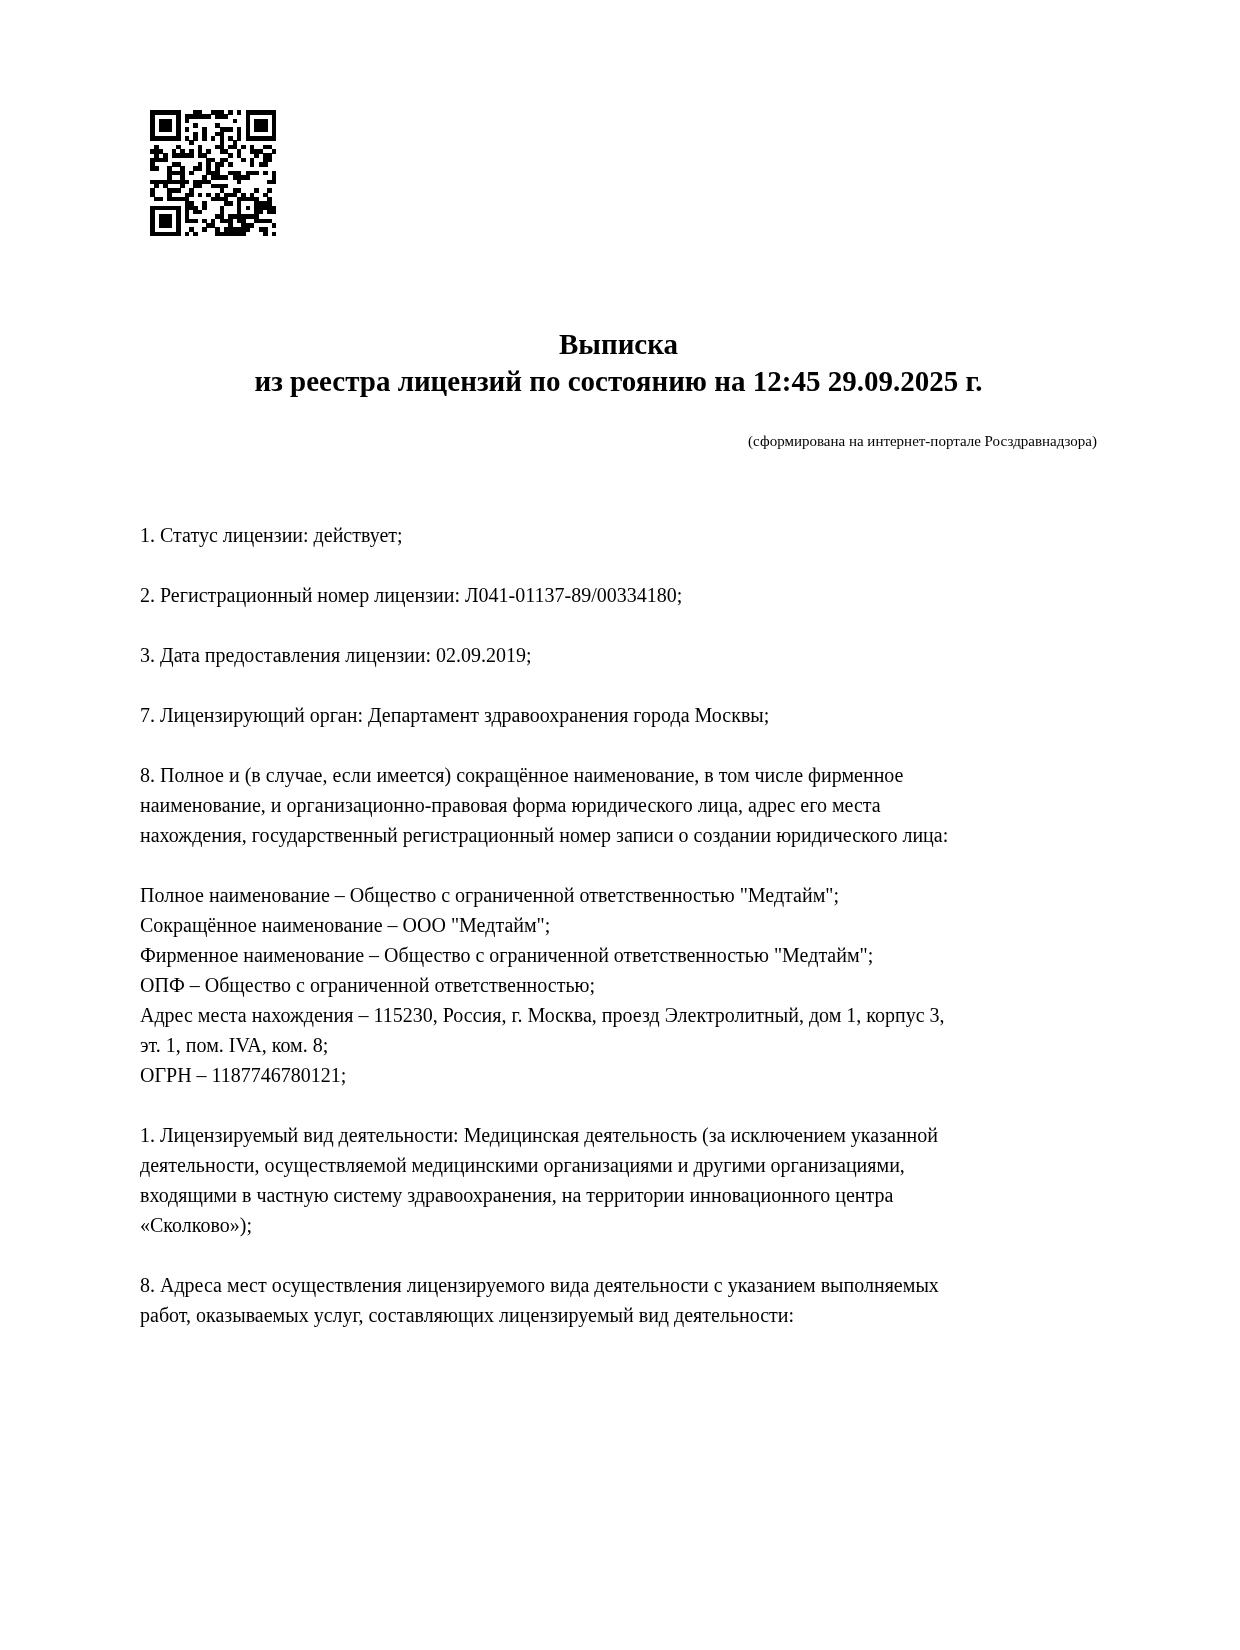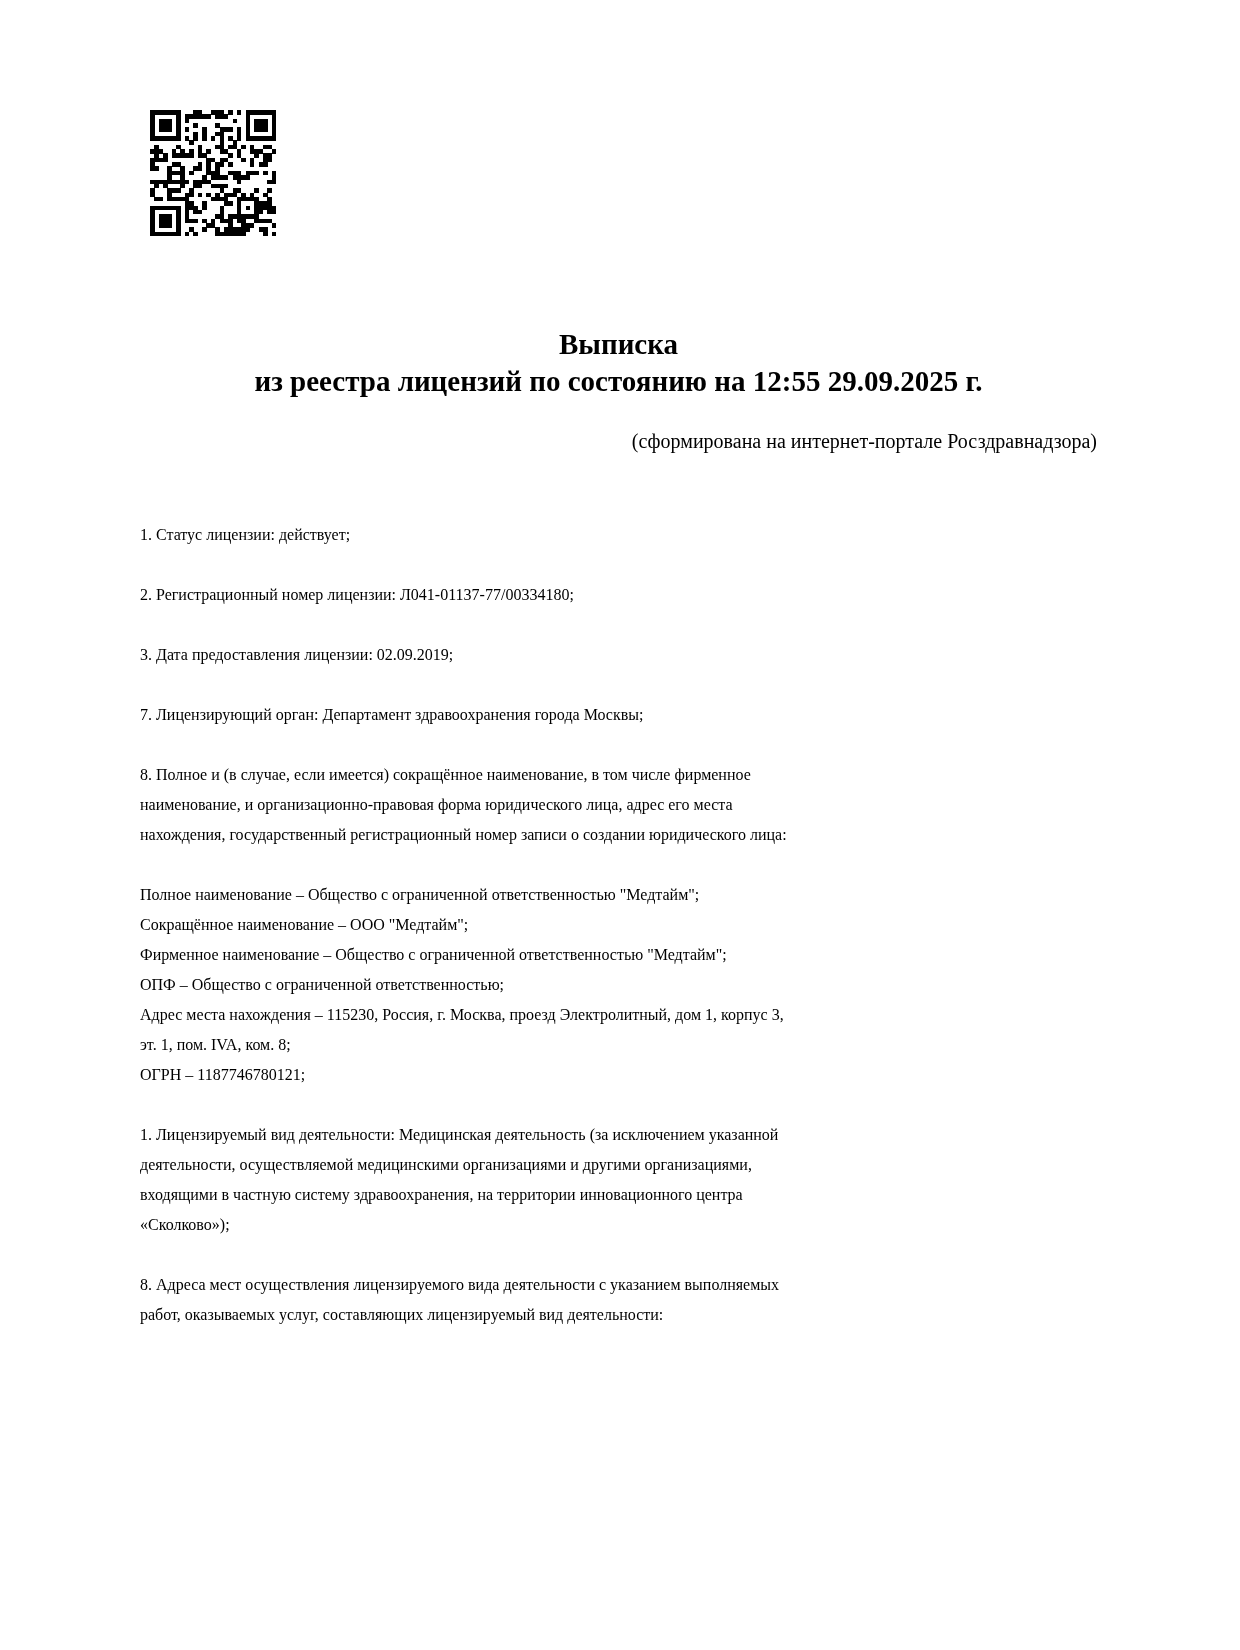--- a/index.html
+++ b/index.html
@@ -29,27 +29,27 @@
     padding: 0 71px 0 140px;
   }
   .title {
     text-align: center;
     font-weight: bold;
     font-size: 29px;
     line-height: 37px;
   }
   .subtitle {
     text-align: right;
-    font-size: 20px;
+    font-size: 15px;
     line-height: 30px;
     margin-top: 26px;
   }
   .body-text {
     margin-top: 64px;
-    font-size: 16px;
+    font-size: 20px;
     line-height: 30px;
   }
   .body-text p {
     white-space: pre-line;
     margin: 0 0 30px 0;
   }
 </style>
 </head>
 <body>
 
@@ -445,28 +445,28 @@
         <rect x="21" y="28" width="1.05" height="1.05" fill="#000000"></rect>
         <rect x="26" y="28" width="1.05" height="1.05" fill="#000000"></rect>
         <rect x="28" y="28" width="1.05" height="1.05" fill="#000000"></rect>
       </svg>
   </div>
 
   <div class="content">
 
     <div class="title">
       <div>Выписка</div>
-      <div>из реестра лицензий по состоянию на 12:55 29.09.2025 г.</div>
+      <div>из реестра лицензий по состоянию на 12:45 29.09.2025 г.</div>
     </div>
 
     <div class="subtitle">(сформирована на интернет-портале Росздравнадзора)</div>
 
     <div class="body-text">
       <p>1. Статус лицензии: действует;</p>
-      <p>2. Регистрационный номер лицензии: Л041-01137-77/00334180;</p>
+      <p>2. Регистрационный номер лицензии: Л041-01137-89/00334180;</p>
       <p>3. Дата предоставления лицензии: 02.09.2019;</p>
       <p>7. Лицензирующий орган: Департамент здравоохранения города Москвы;</p>
       <p>8. Полное и (в случае, если имеется) сокращённое наименование, в том числе фирменное
 наименование, и организационно-правовая форма юридического лица, адрес его места
 нахождения, государственный регистрационный номер записи о создании юридического лица:</p>
       <p>Полное наименование – Общество с ограниченной ответственностью "Медтайм";
 Сокращённое наименование – ООО "Медтайм";
 Фирменное наименование – Общество с ограниченной ответственностью "Медтайм";
 ОПФ – Общество с ограниченной ответственностью;
 Адрес места нахождения – 115230, Россия, г. Москва, проезд Электролитный, дом 1, корпус 3,

